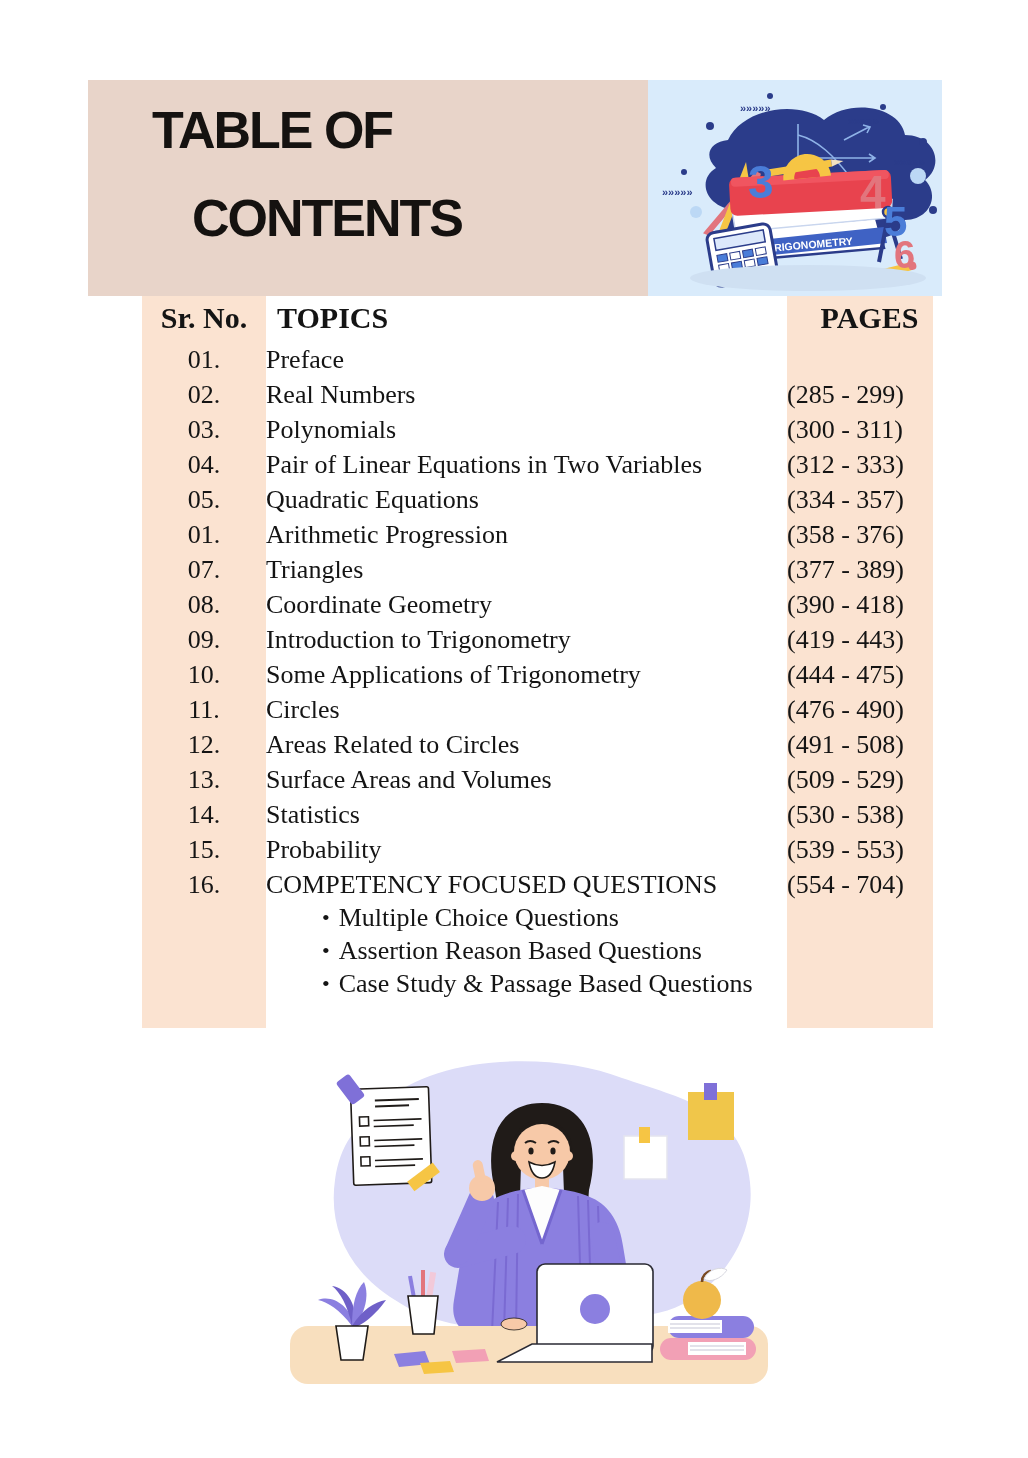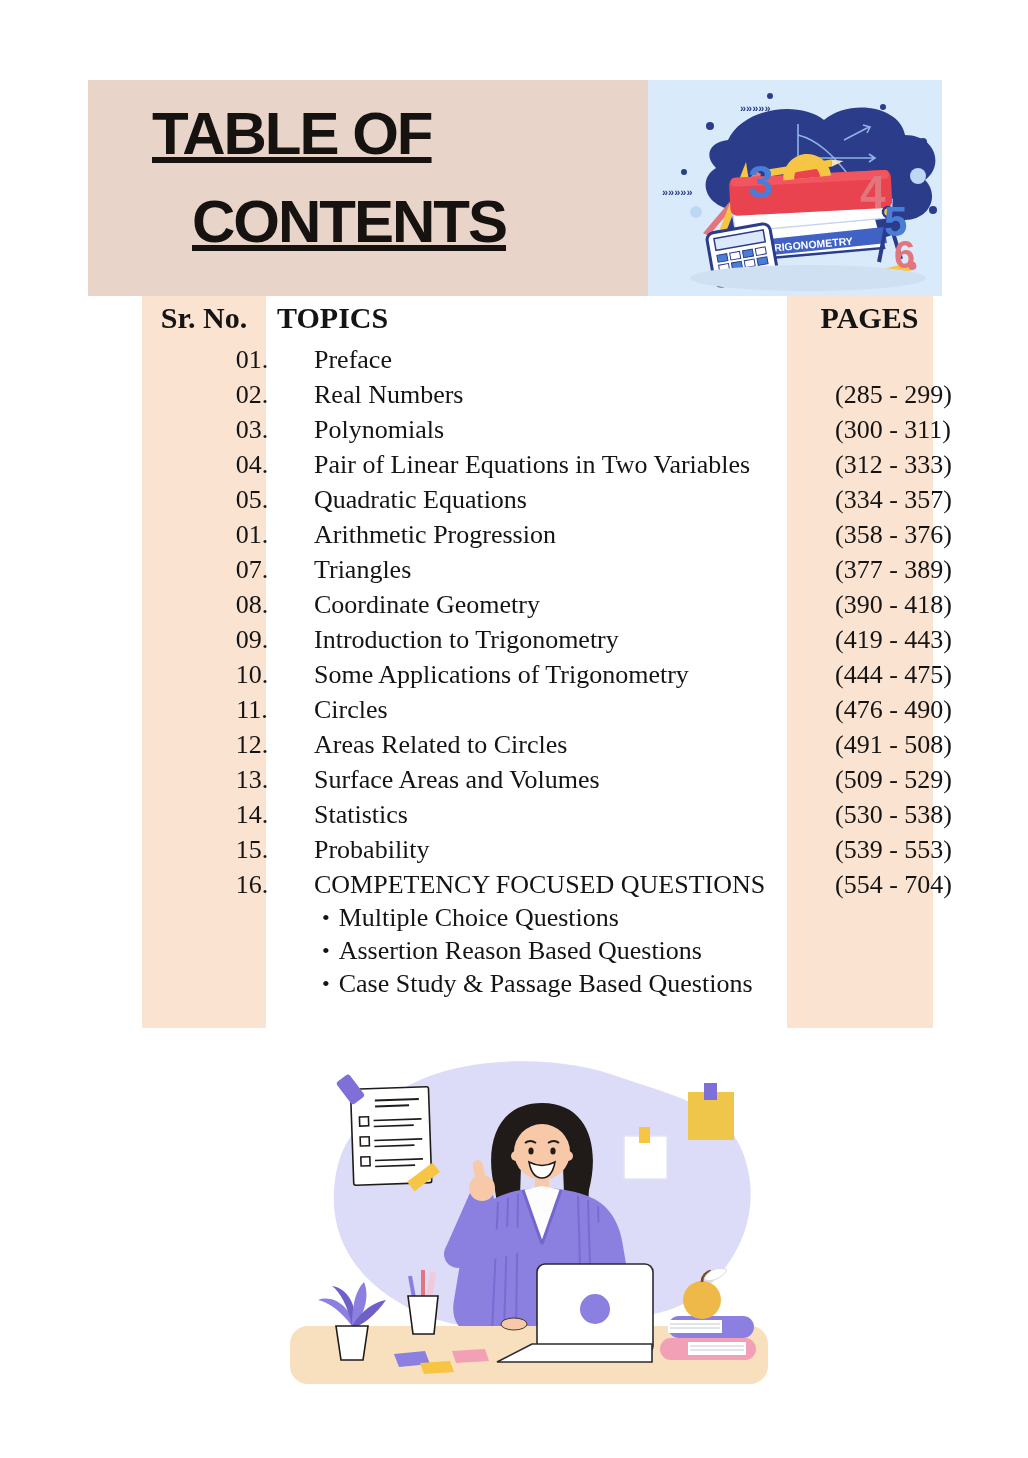--- a/index.html
+++ b/index.html
@@ -4,36 +4,36 @@
 <style>
   html,body{margin:0;padding:0;background:#ffffff;}
   .page{
     position:relative;width:1028px;height:1458px;background:#ffffff;overflow:hidden;
     font-family:"Liberation Serif","DejaVu Serif",serif;color:#141414;
   }
   
   .header-pink{position:absolute;left:88px;top:80px;width:560px;height:216px;background:#e8d4c9;}
   .title-line{
     position:absolute;font-family:"Liberation Sans","DejaVu Sans",sans-serif;
-    font-weight:bold;font-size:60px;line-height:1;letter-spacing:-2px;color:#151210;white-space:nowrap;text-decoration:underline;
+    font-weight:bold;font-size:52px;line-height:1;letter-spacing:-2px;color:#151210;white-space:nowrap;
   }
   .title-line.l1{left:64px;top:24px;}
   .title-line.l2{left:104px;top:112px;}
   .header-illo{position:absolute;left:648px;top:80px;width:294px;height:216px;}
   
   .col-bg{position:absolute;top:296px;height:732px;background:#fbe3d1;}
   .col-bg.sr{left:142px;width:124px;}
   .col-bg.pages{left:787px;width:146px;}
   .thead-cell{position:absolute;top:301px;font-weight:bold;font-size:30px;white-space:nowrap;}
   .thead-cell.sr{left:142px;width:124px;text-align:center;}
   .thead-cell.topics{left:277px;}
   .thead-cell.pages{left:787px;width:165px;text-align:center;}
   .rows{position:absolute;left:142px;top:342px;width:791px;}
   .trow{display:flex;height:35px;align-items:center;font-size:26px;}
-  .cell-sr{width:124px;text-align:center;flex:none;padding-left:48px;}
+  .cell-sr{width:124px;text-align:center;flex:none;}
   .cell-topic{width:521px;box-sizing:border-box;flex:none;white-space:nowrap;}
   .cell-pages{width:146px;text-align:left;flex:none;white-space:nowrap;}
   .bullets{position:absolute;left:322px;top:901px;}
   .bullet-line{height:33px;display:flex;align-items:center;font-size:26px;white-space:nowrap;}
   .bullet-dot{font-size:22px;margin-right:9px;}
   
   .bottom-illo{position:absolute;left:290px;top:1048px;width:478px;height:352px;}
   svg{display:block;}
 </style>
 </head>

